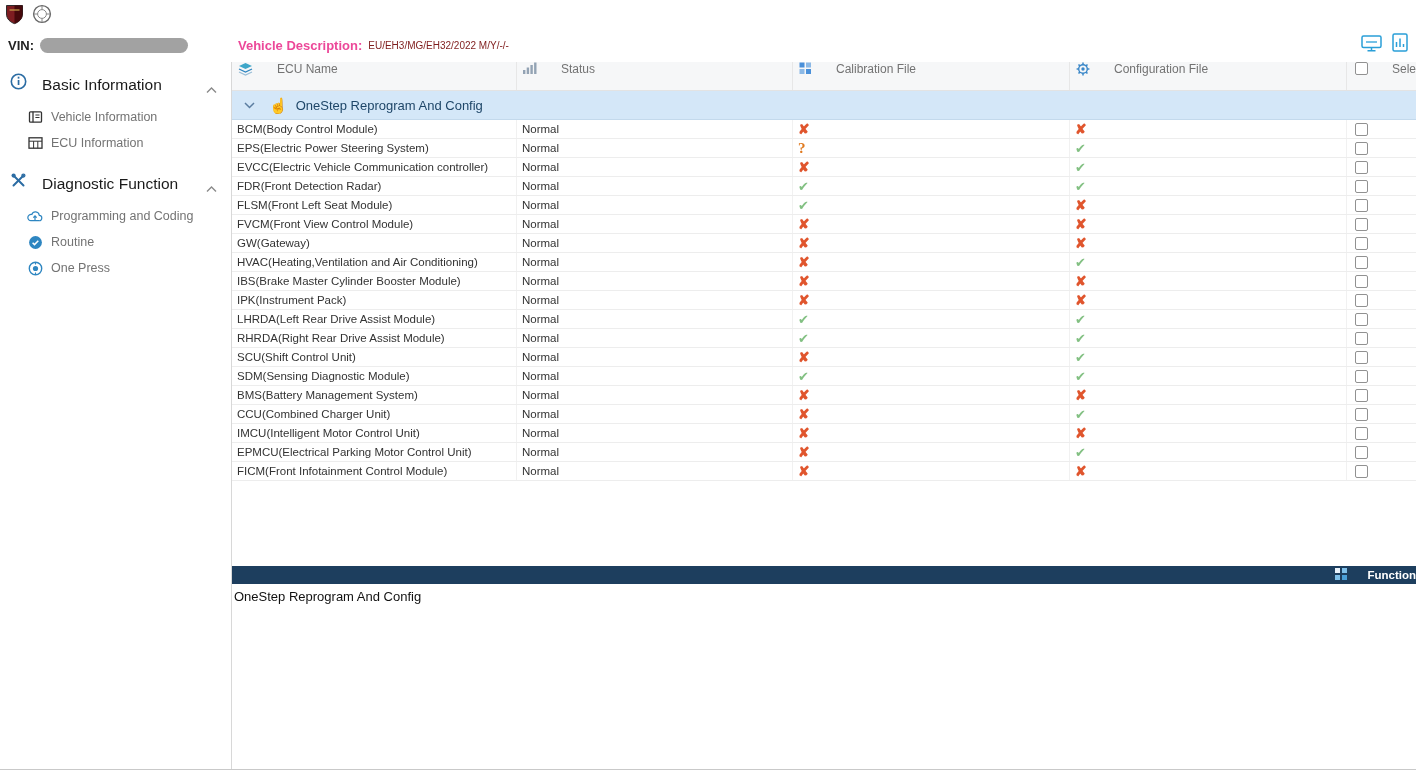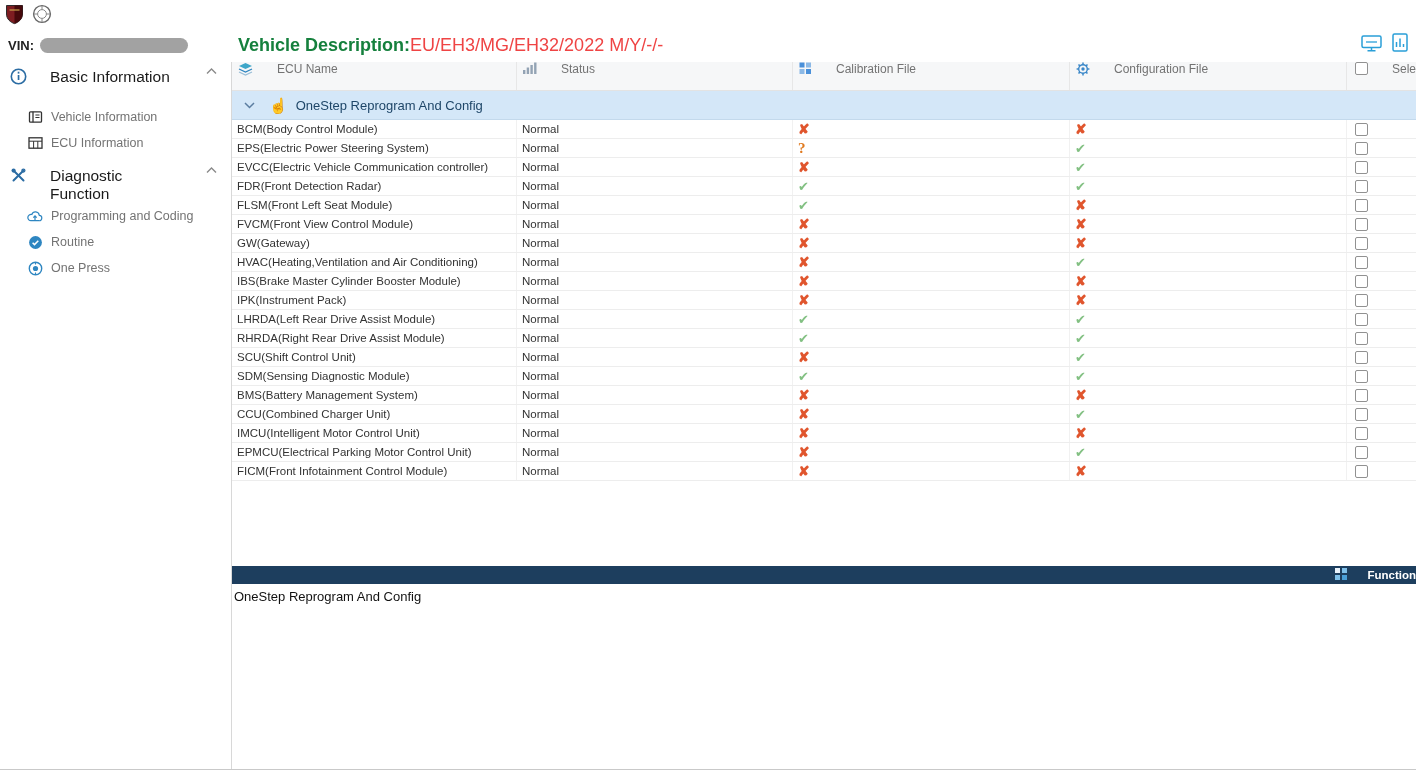--- a/index.html
+++ b/index.html
@@ -8,32 +8,32 @@
   .app { position:relative; width:1416px; height:776px; background:#fff; }
 
   
   .titlebar { height:28px; display:flex; align-items:center; gap:8px; padding-left:5px; }
   .logo { display:inline-flex; align-items:center; }
 
   
   .topbar { height:34px; display:flex; align-items:center; position:relative;text-align:right; }
   .vin-label { font-weight:bold; font-size:13px; color:#222; margin-left:8px; }
   .vin-pill { width:148px; height:15px; background:#a2a2a2; border-radius:8px; margin-left:6px; }
-  .vd-label { font-weight:bold; font-size:18px; color:#15803d; margin-left:50px; }
-  .vd-value { font-size:18px; color:#ef4444; margin-left:0; }
+  .vd-label { font-weight:bold; font-size:13px; color:#ec4899; margin-left:50px; }
+  .vd-value { font-size:10px; color:#7f1d1d; margin-left:6px; }
   .top-icons { position:absolute; right:8px; top:5px; display:flex; gap:10px; align-items:flex-end; }
   .top-icons > span { cursor:pointer; display:inline-flex; }
 
   
   .bodyrow { display:flex; height:707px; }
   .bottom-strip { height:7px; border-top:1px solid #c9c9c9; background:#fff; }
 
   
   .sidebar { width:232px; border-right:1px solid #d8d8d8; padding-top:6px; background:#fff; flex:none; }
-  .sec-header { display:flex; align-items:flex-start; height:26px; padding:0 14px 0 10px; gap:23px; cursor:pointer; }
+  .sec-header { display:flex; align-items:flex-end; height:26px; padding:0 14px 0 10px; gap:15px; cursor:pointer; }
   .sec-header.second { margin-top:11px; }
   .sec-label { font-size:15.5px; color:#1a1a1a; }
   .sec-chev { margin-left:auto; display:inline-flex; }
   .side-items { margin-top:10px; }
   .side-item { display:flex; align-items:center; gap:8px; height:26px; padding-left:27px; font-size:12.5px; color:#737373; cursor:pointer; }
   .side-item .ic { display:inline-flex; width:16px; justify-content:center; }
 
   
   .main { flex:1; display:flex; flex-direction:column; min-width:0; }
   .thead { display:flex; height:29px; background:#f6f7f8; border-bottom:1px solid #e3e3e3; }

